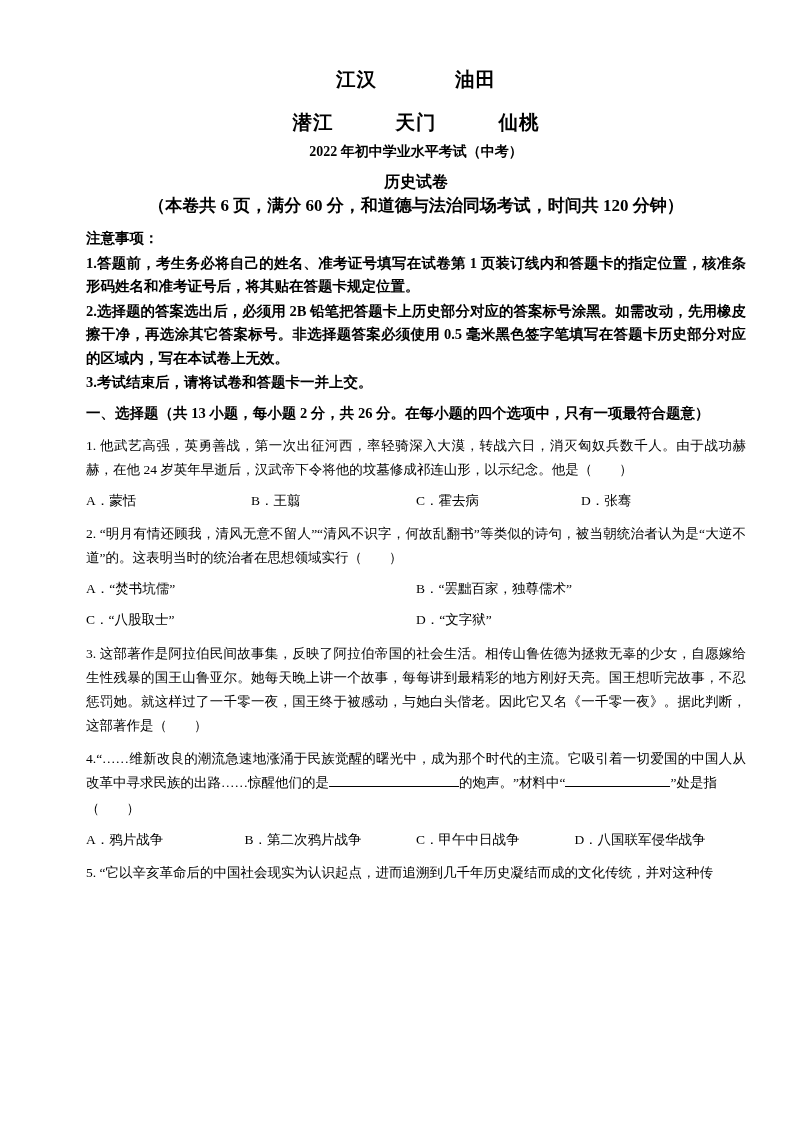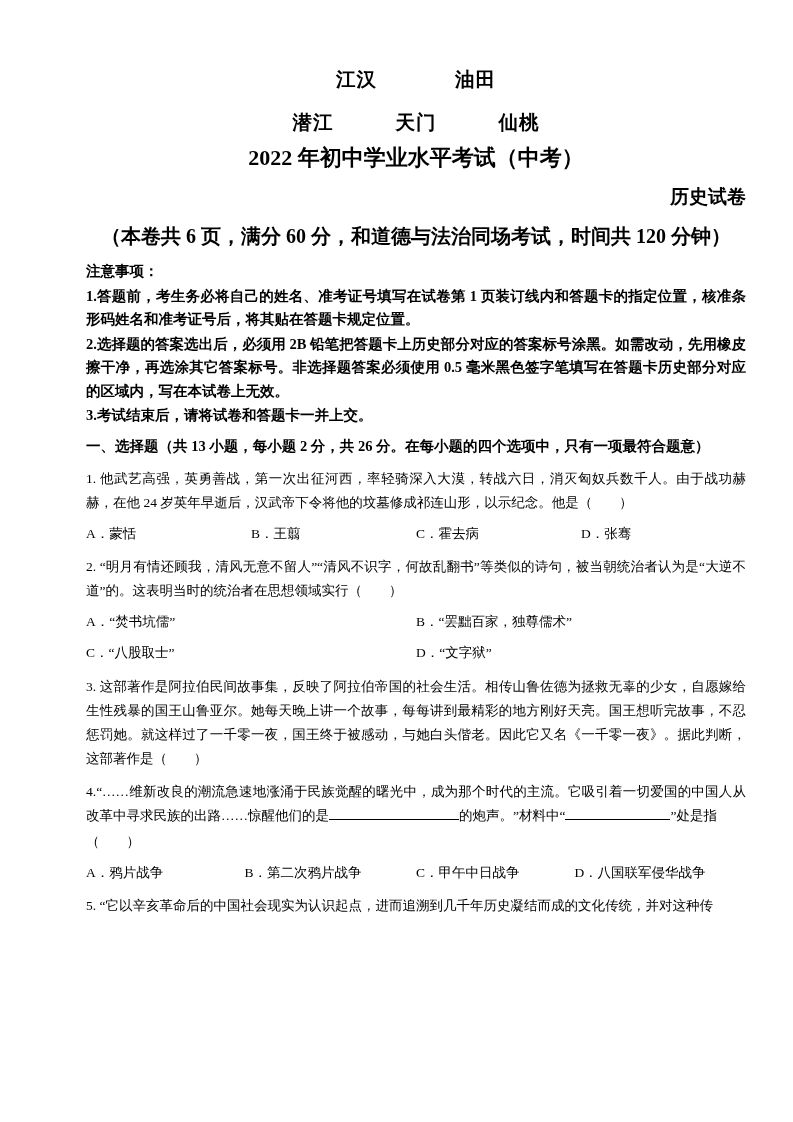--- a/index.html
+++ b/index.html
@@ -42,33 +42,33 @@
   .title-row-2 {
     text-align: center;
     font-size: 19.5px;
     font-weight: bold;
     letter-spacing: 1px;
     margin-bottom: 7px;
   }
   .title-row-2 .sp { display: inline-block; width: 62px; }
   .title-row-3 {
     text-align: center;
-    font-size: 22px;
+    font-size: 14px;
     font-weight: bold;
     margin-bottom: 11px;
   }
   .title-row-4 {
-    text-align: right;
-    font-size: 19px;
-    font-weight: bold;
-    margin-bottom: 13px;
+    text-align: center;
+    font-size: 16px;
+    font-weight: bold;
+    margin-bottom: 1px;
   }
   .subtitle {
     text-align: center;
-    font-size: 20px;
+    font-size: 17px;
     font-weight: bold;
     margin-bottom: 12px;
   }
 
   
   .notice-title {
     font-size: 14.5px;
     font-weight: bold;
     margin-bottom: 4px;
   }

